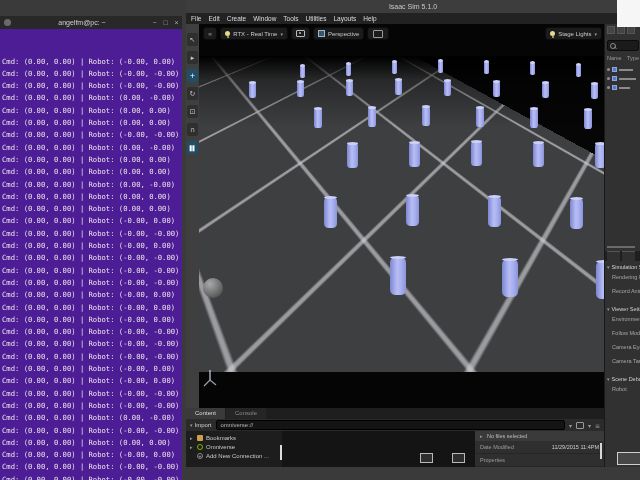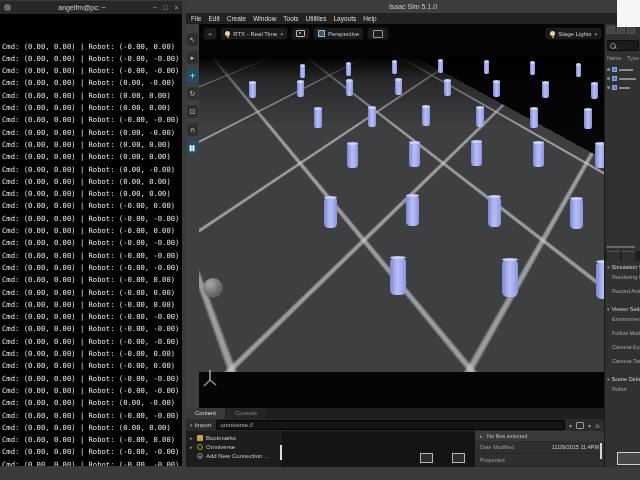--- a/index.html
+++ b/index.html
@@ -1,20 +1,20 @@
 <!DOCTYPE html>
 <html><head>
 <meta charset="utf-8">
 <style>
   html,body{margin:0;padding:0;background:#2b2b2b;}
   .stage{position:relative;width:640px;height:480px;overflow:hidden;background:#3a3a3a;
          font-family:"Liberation Sans",sans-serif;-webkit-font-smoothing:none;}
 
   
-  .terminal{position:absolute;left:0;top:1px;width:182px;height:465px;background:#000000;}
+  .terminal{position:absolute;left:0;top:16px;width:182px;height:465px;background:#4c1d95;}
   .term-titlebar{position:absolute;left:0;top:0;right:0;height:13px;background:#282828;
       display:flex;align-items:center;color:#b9b9b9;font-size:7px;}
   .term-appicon{width:7px;height:7px;border-radius:50%;background:#6a6a6a;margin:0 4px;}
   .term-title{flex:1;text-align:center;color:#cfcfcf;}
   .term-btn{width:11px;text-align:center;color:#aaa;font-size:7px;cursor:default;}
   .term-body{position:absolute;left:2px;top:15px;right:0;bottom:0;overflow:hidden;
       font-family:"DejaVu Sans Mono",monospace;font-size:7.2px;line-height:12.3px;color:#eee4ea;white-space:pre;}
 
   
   .isaac{position:absolute;left:186px;top:0;width:454px;height:467px;background:#2e2e2e;overflow:hidden;}

